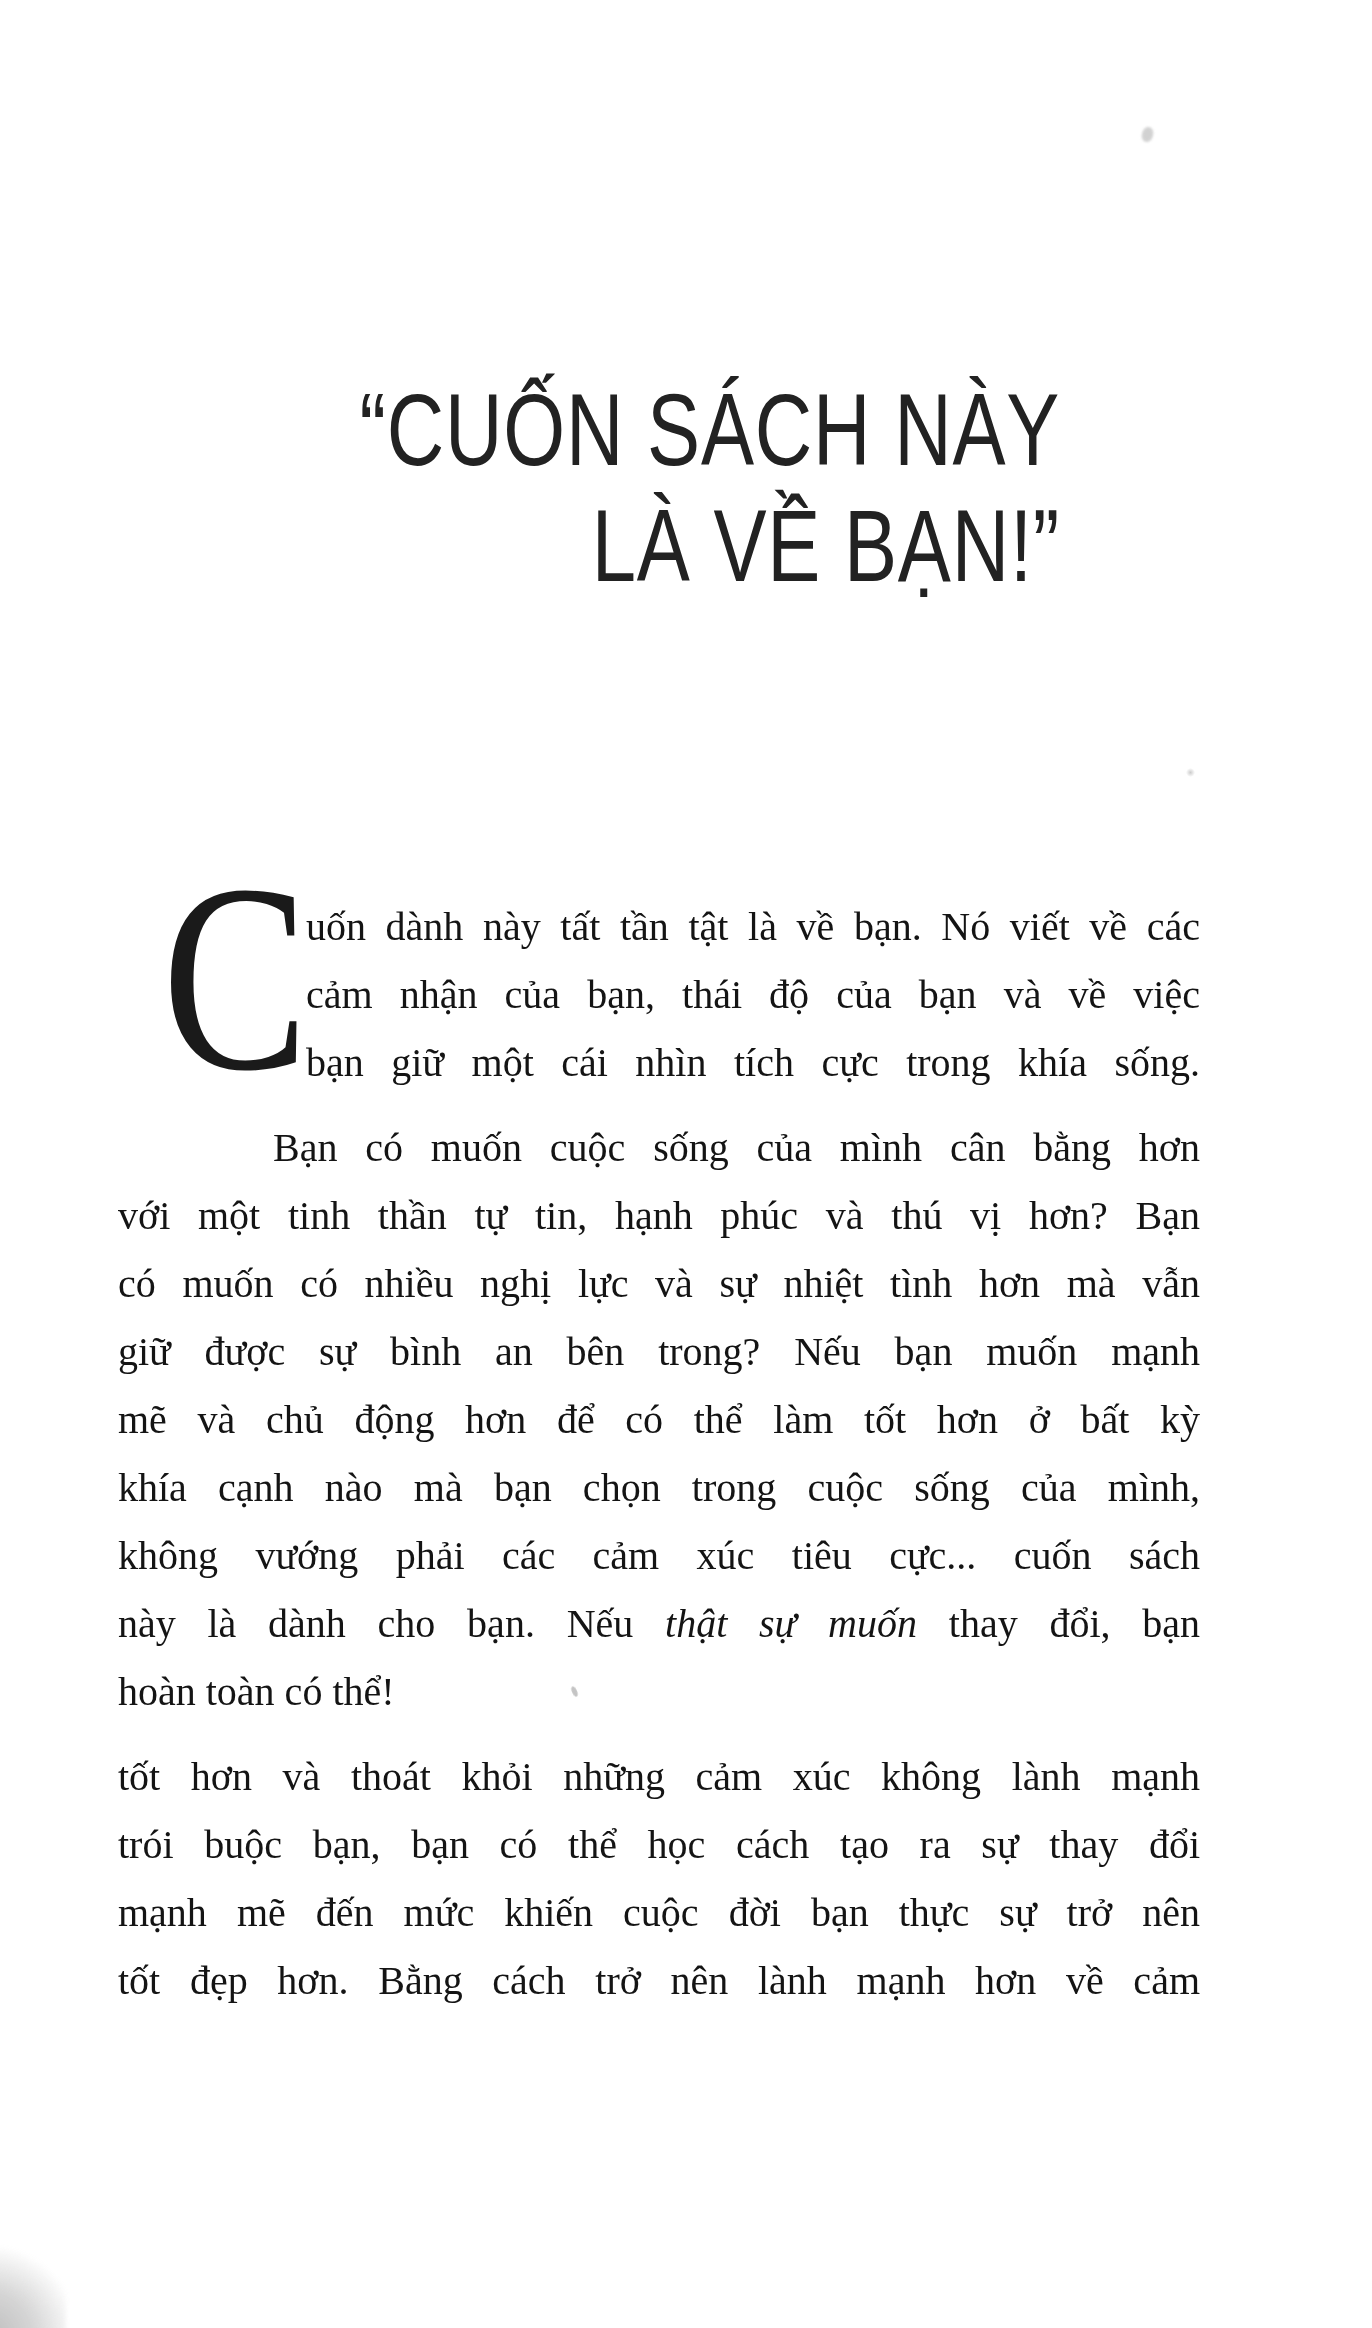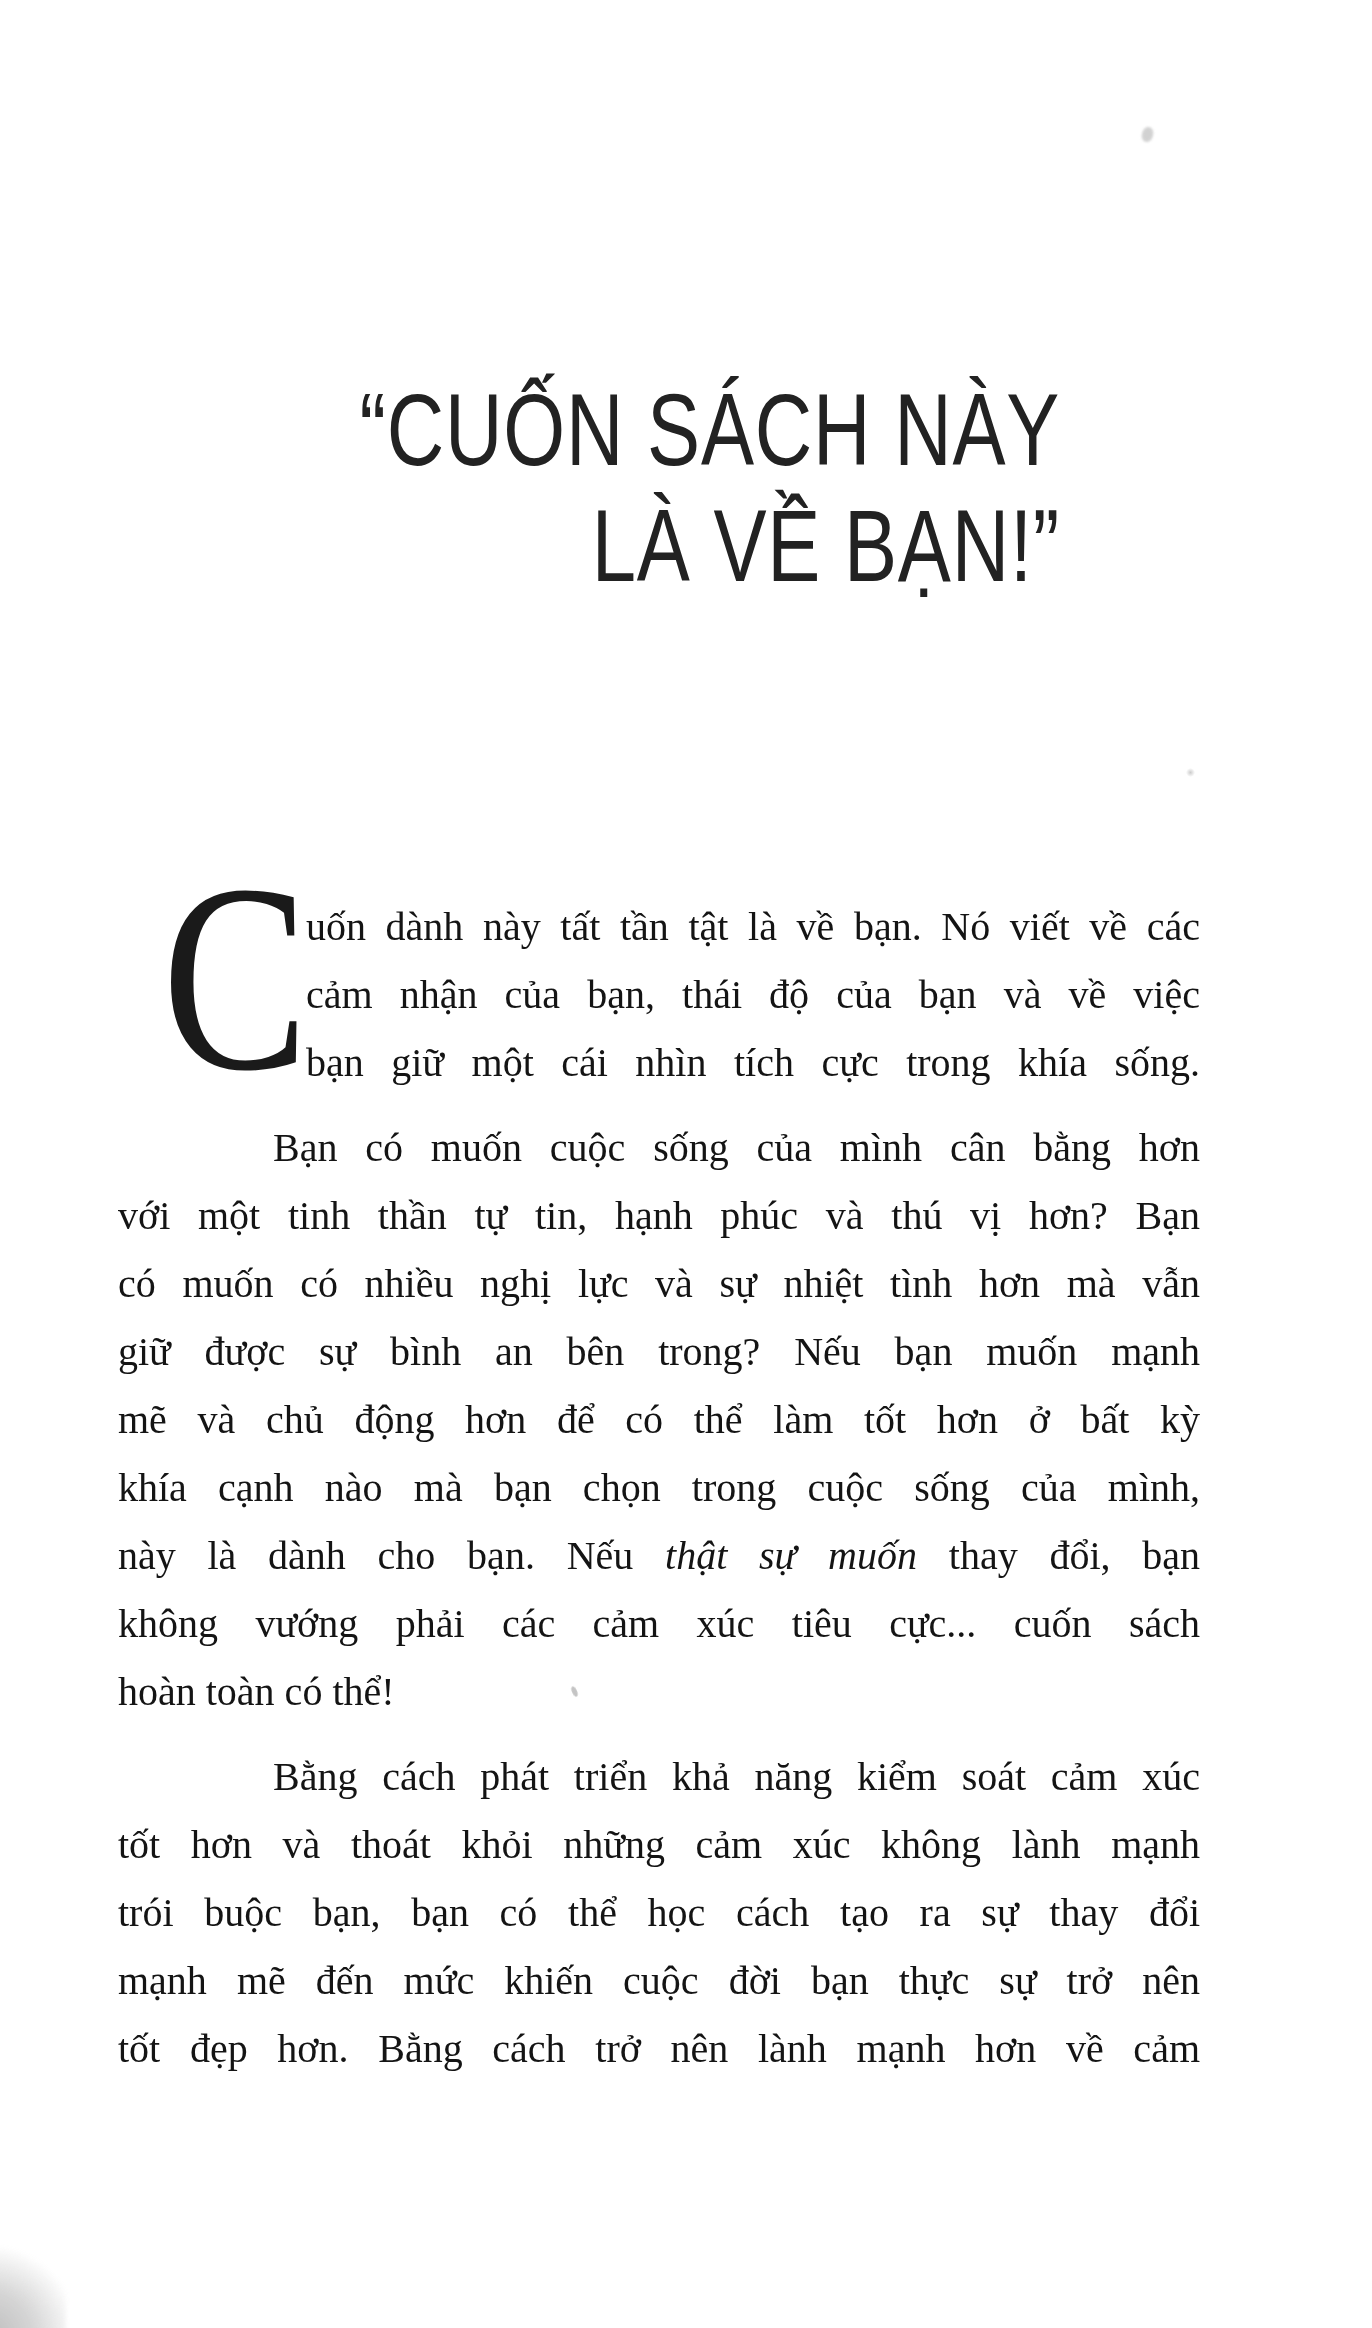--- a/index.html
+++ b/index.html
@@ -106,26 +106,25 @@
         <div class="bline">cảm nhận của bạn, thái độ của bạn và về việc</div>
         <div class="bline">bạn giữ một cái nhìn tích cực trong khía sống.</div>
       </div>
       <div class="para indent-first">
         <div class="bline first">Bạn có muốn cuộc sống của mình cân bằng hơn</div>
         <div class="bline">với một tinh thần tự tin, hạnh phúc và thú vị hơn? Bạn</div>
         <div class="bline">có muốn có nhiều nghị lực và sự nhiệt tình hơn mà vẫn</div>
         <div class="bline">giữ được sự bình an bên trong? Nếu bạn muốn mạnh</div>
         <div class="bline">mẽ và chủ động hơn để có thể làm tốt hơn ở bất kỳ</div>
         <div class="bline">khía cạnh nào mà bạn chọn trong cuộc sống của mình,</div>
+        <div class="bline">không vướng phải các cảm xúc tiêu cực... cuốn sách</div>
         <div class="bline"><span>này là dành cho bạn. Nếu </span><em>thật sự muốn</em><span> thay đổi, bạn</span></div>
-        <div class="bline">không vướng phải các cảm xúc tiêu cực... cuốn sách</div>
         <div class="bline flush-left">hoàn toàn có thể!</div>
       </div>
       <div class="para indent-first">
-        <div class="bline first">Bằng cách phát triển khả năng kiểm soát cảm xúc</div>
         <div class="bline">tốt hơn và thoát khỏi những cảm xúc không lành mạnh</div>
         <div class="bline">trói buộc bạn, bạn có thể học cách tạo ra sự thay đổi</div>
         <div class="bline">mạnh mẽ đến mức khiến cuộc đời bạn thực sự trở nên</div>
         <div class="bline">tốt đẹp hơn. Bằng cách trở nên lành mạnh hơn về cảm</div>
       </div>
     </div>
 
   <div class="artifact artifact-1"></div>
   <div class="artifact artifact-2"></div>
   <div class="artifact artifact-3"></div>

